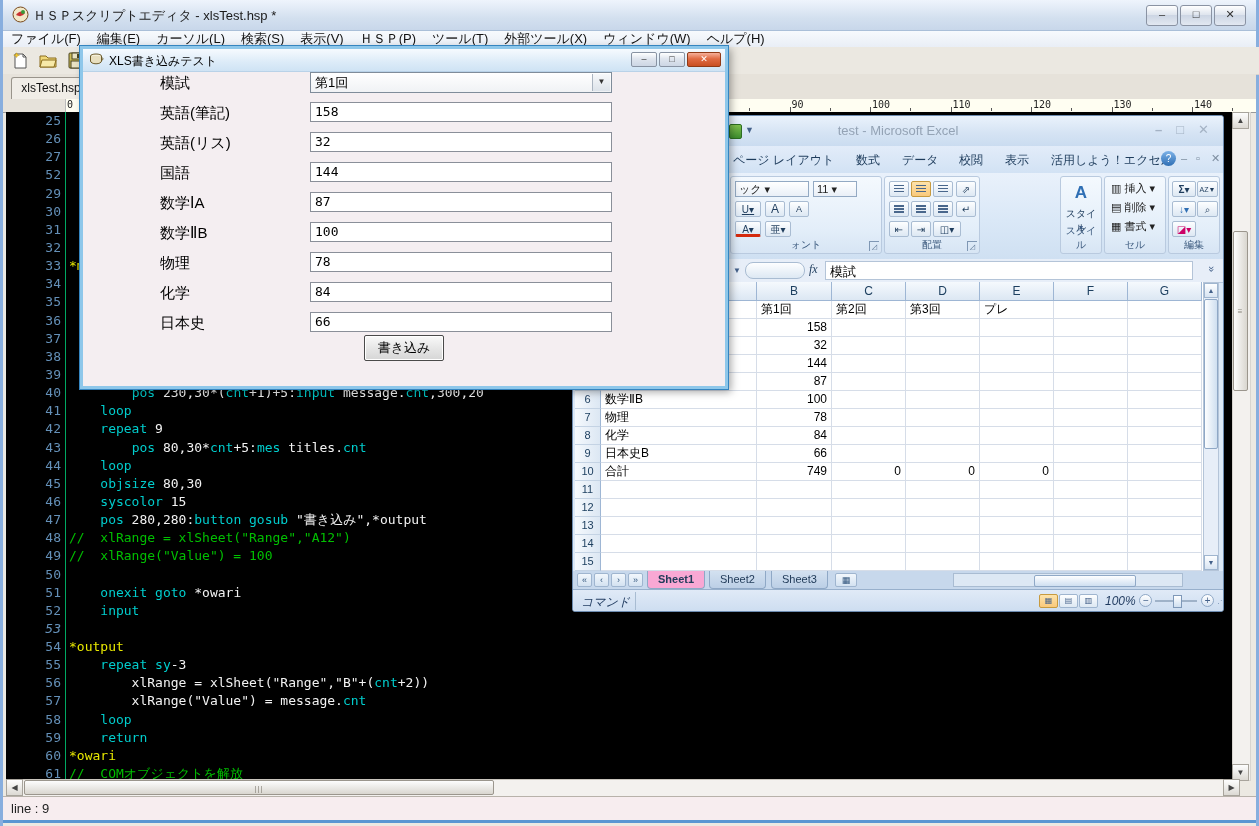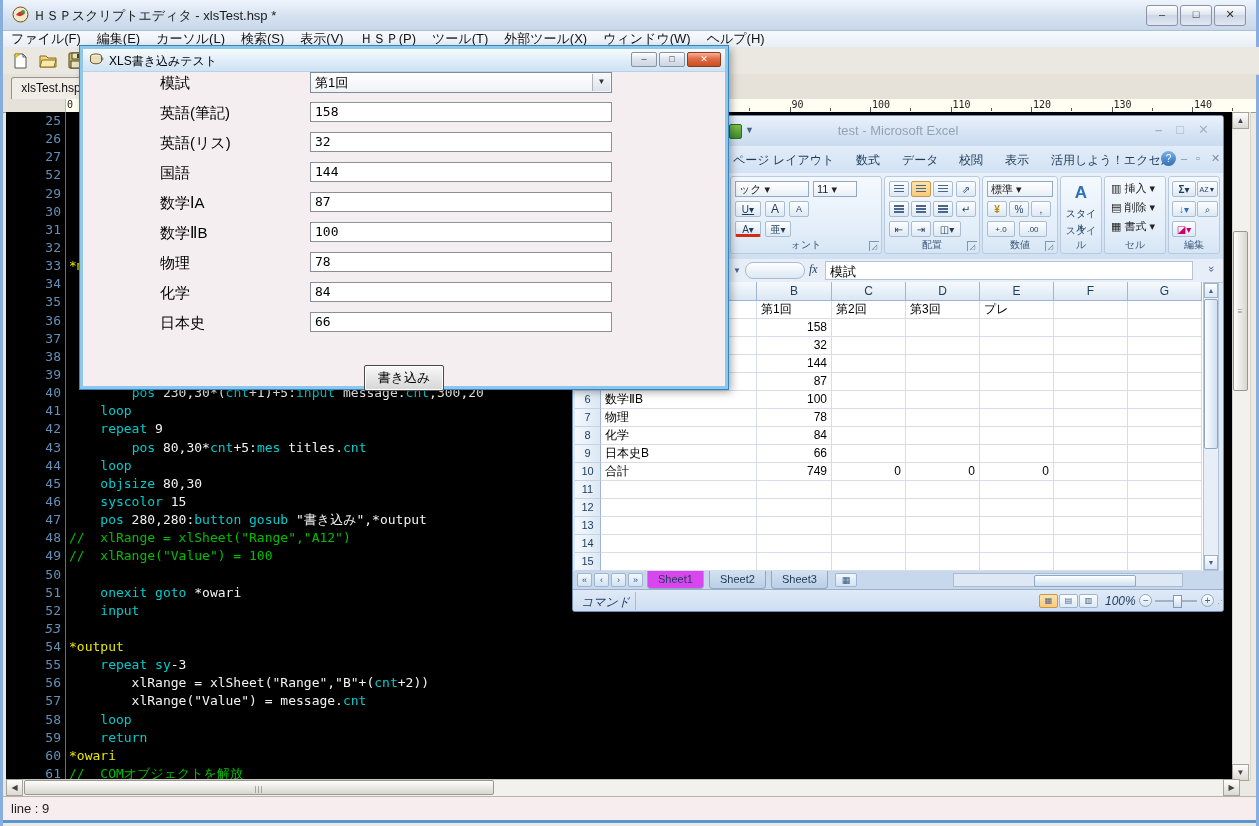--- a/index.html
+++ b/index.html
@@ -91,21 +91,21 @@
   .gcell.num{text-align:right;}
   .xl-gvs{position:absolute;right:4px;top:166px;width:16px;height:289px;background:#e7eef8;border:1px solid #b4c4d8;box-sizing:border-box;}
   .xl-gvs .sb{position:absolute;left:0;width:14px;height:15px;background:linear-gradient(#fdfeff,#d8e4f2);border:1px solid #9fb5cf;
         font-size:7px;color:#44618a;text-align:center;line-height:14px;box-sizing:border-box;}
   .xl-gvs .th{position:absolute;left:0;width:14px;background:linear-gradient(90deg,#fdfeff,#cfdff0);border:1px solid #8fa8c6;border-radius:2px;box-sizing:border-box;}
   .xl-sheetbar{position:absolute;left:0;top:455px;width:100%;height:18px;background:#c7d8ec;font-size:11px;}
   .snav{position:absolute;top:2px;width:15px;height:14px;background:linear-gradient(#f2f7fc,#d4e2f1);
         border:1px solid #9fb5cf;border-radius:2px;text-align:center;line-height:13px;color:#33577e;font-size:9px;box-sizing:border-box;}
   .stab{position:absolute;top:0;height:17px;line-height:16px;padding:0 10px;border:1px solid #8fa8c6;border-top:none;
         border-radius:0 0 4px 4px;background:linear-gradient(#d3e1f0,#bccfe6);color:#223c5a;}
-  .stab.active{background:#d946ef;font-weight:normal;}
+  .stab.active{background:#f9a8d4;font-weight:bold;}
   .sh-scroll{position:absolute;top:2px;height:14px;background:#dde8f4;border:1px solid #a9bcd2;box-sizing:border-box;}
   .sh-thumb{position:absolute;top:1px;height:10px;background:linear-gradient(#fdfeff,#cfdff0);border:1px solid #8fa8c6;border-radius:2px;}
   .xl-status{position:absolute;left:0;top:473px;width:100%;height:22px;
         background:linear-gradient(#e0eaf7,#cdddf0);border-top:1px solid #98b0cc;font-size:12px;color:#1f3a5f;font-style:italic;}
   .viewbtn{position:absolute;top:4px;width:19px;height:14px;border:1px solid #9fb5cf;border-radius:2px;
         background:linear-gradient(#fdfeff,#dde8f3);box-sizing:border-box;text-align:center;line-height:12px;font-size:8px;color:#44618a;}
   .viewbtn.active{background:linear-gradient(#fde3ab,#f9c97c);border-color:#c79a3f;}
   .zoomctl{position:absolute;width:13px;height:13px;border-radius:50%;border:1px solid #8fa8c6;
         background:linear-gradient(#fff,#d8e4f2);text-align:center;line-height:11px;font-size:10px;color:#44618a;top:4px;box-sizing:border-box;}
   .zoomtrack{position:absolute;top:10px;height:2px;background:#9fb2c8;}
@@ -121,21 +121,21 @@
   .dbtn{width:26px;height:15px;border:1px solid #8893a3;border-radius:2px;
         background:linear-gradient(#ffffff,#dfe5ee 45%,#cdd6e4);font-size:9px;color:#333;text-align:center;line-height:13px;box-sizing:border-box;}
   .dbtn.close{width:34px;background:linear-gradient(#f6b09a,#e06b43 45%,#c94f22);color:#fff;font-weight:bold;border-color:#903a16;}
   .dlg-label{position:absolute;font-size:15px;color:#000;}
   .dlg-input{position:absolute;width:302px;height:20px;background:#fff;border:1px solid #8a8f99;
         box-sizing:border-box;font-family:"DejaVu Sans Mono",monospace;font-size:13px;line-height:18px;padding:0 4px;color:#000;}
   .dlg-combo{position:absolute;width:302px;height:21px;background:linear-gradient(#fff,#f0f2f5);
         border:1px solid #7f8c9a;box-sizing:border-box;font-size:13px;line-height:19px;padding:0 4px;color:#000;}
   .combo-arrow{position:absolute;right:1px;top:1px;width:17px;height:17px;background:linear-gradient(#f6f8fa,#dde3ea);
         border-left:1px solid #aab4c0;text-align:center;line-height:16px;font-size:8px;color:#333;}
-  .dlg-button{position:absolute;left:281px;top:316px;width:80px;height:26px;
+  .dlg-button{position:absolute;left:281px;top:286px;width:80px;height:26px;
         background:linear-gradient(#f9f9f9,#e3e3e3 60%,#d6d6d6);border:1px solid #4a4a4a;border-radius:2px;
         box-shadow:inset 0 0 0 1px #fff;font-size:13px;text-align:center;line-height:24px;color:#000;box-sizing:border-box;}
 </style>
 </head>
 <body>
 
 <div class="app">
 
   <div class="titlebar">
     <svg class="app-icon" viewBox="0 0 17 17">
@@ -334,30 +334,20 @@
       <span class="rmini" style="left:26px;top:24px;"><span class="bars"></span></span>
       <span class="rmini" style="left:48px;top:24px;"><span class="bars"></span></span>
       <span class="rmini" style="left:71px;top:24px;">↵</span>
       <span class="rmini" style="left:4px;top:44px;">⇤</span>
       <span class="rmini" style="left:26px;top:44px;">⇥</span>
       <span class="rmini" style="left:48px;top:44px;width:28px;">◫▾</span>
       <span class="glabel">配置</span>
       <span class="dlauncher">◿</span>
     </div>
 
-    <div class="rgroup" style="left:409px;width:76px;">
-      <span class="rbox" style="left:4px;top:4px;width:66px;"><span>標準</span> ▾</span>
-      <span class="rmini" style="left:4px;top:24px;color:#b8860b;font-weight:bold;">¥</span>
-      <span class="rmini" style="left:26px;top:24px;">%</span>
-      <span class="rmini" style="left:48px;top:24px;">,</span>
-      <span class="rmini" style="left:4px;top:44px;width:28px;font-size:8px;">+.0</span>
-      <span class="rmini" style="left:36px;top:44px;width:28px;font-size:8px;">.00</span>
-      <span class="glabel">数値</span>
-      <span class="dlauncher">◿</span>
-    </div>
 
     <div class="rgroup" style="left:487px;width:42px;">
       <span style="position:absolute;left:0;right:0;top:6px;text-align:center;font-size:17px;color:#2f6fb4;font-weight:bold;">A</span>
       <span style="position:absolute;left:0;right:0;top:30px;text-align:center;font-size:10px;color:#1e3c5c;">スタイル</span>
       <span style="position:absolute;left:0;right:0;top:46px;text-align:center;font-size:8px;color:#44618a;">▾</span>
       <span class="glabel">スタイル</span>
     </div>
 
     <div class="rgroup" style="left:531px;width:62px;">
       <span class="rbox" style="left:3px;top:4px;width:56px;border:none;background:none;">▥ <span>挿入</span> ▾</span>

